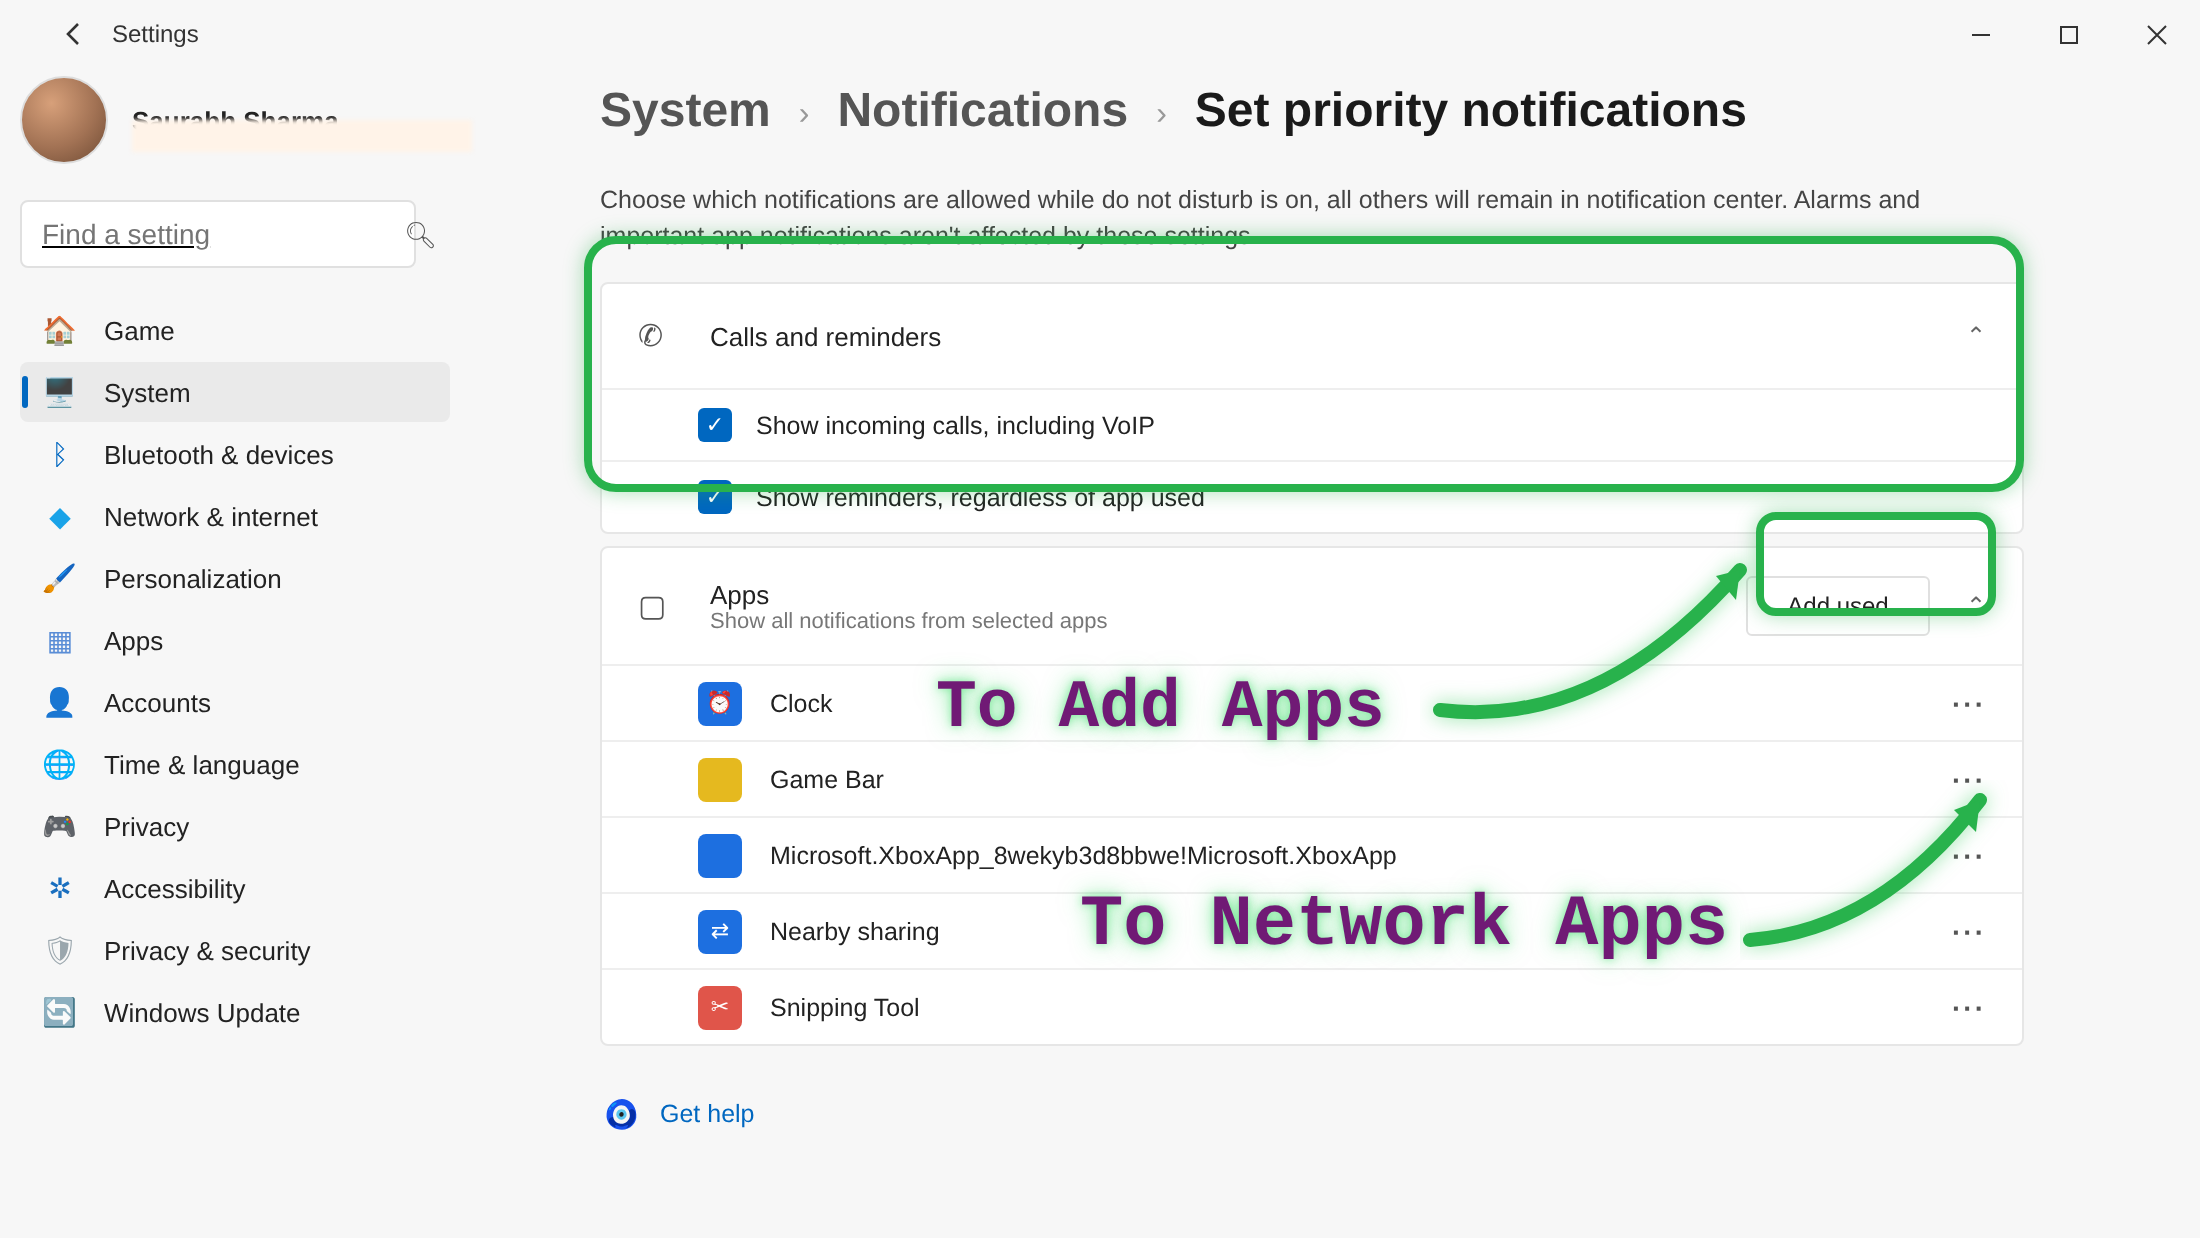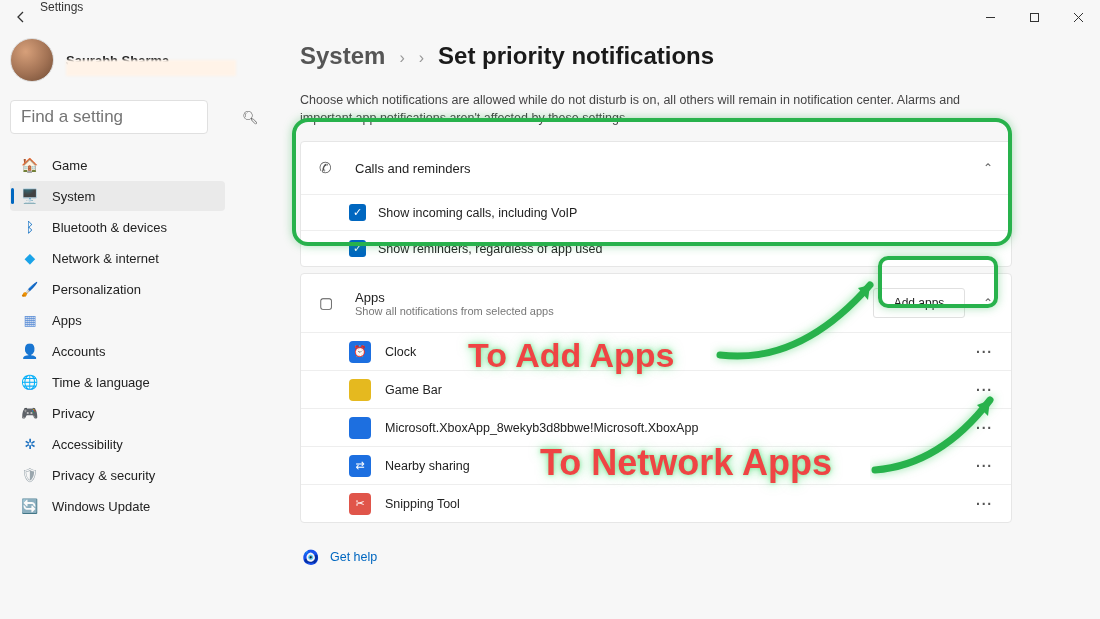--- a/index.html
+++ b/index.html
@@ -1,31 +1,31 @@
 <!DOCTYPE html>
 <html><head>
 <meta charset="utf-8">
 <style>
   * { box-sizing: border-box; margin: 0; padding: 0; font-family: "Segoe UI", sans-serif; }
   body { width: 1100px; height: 619px; background: #f7f7f7; position: relative; overflow: hidden; font-size: 13px; color: #222; }
 
-  .titlebar { display:flex; height:34px; padding:0 4px; }
+  .titlebar { display:flex; align-items:center; height:34px; padding:0 20px; }
   .titlebar .back { width:34px; height:34px; display:flex; align-items:center; justify-content:center; border-radius:4px; }
   .titlebar .app-title { margin-left: 2px; font-size:12px; color:#333; }
   .win-controls { position:absolute; right:0; top:0; display:flex; }
   .win-btn { width:44px; height:34px; display:flex; align-items:center; justify-content:center; font-size:12px; color:#333; }
 
   .sidebar { position:absolute; left:10px; top:38px; width:215px; }
   .user { display:flex; align-items:center; margin-bottom:18px; height:44px; }
   .avatar { width:44px; height:44px; border-radius:50%; background: radial-gradient(circle at 35% 30%, #d7a07a 0%, #a27254 55%, #6e4a33 100%); border:1px solid #ddd; }
   .user-name { margin-left:12px; font-weight:600; font-size:13px; }
   .user-sub { position:absolute; left:56px; top:22px; width:170px; height:16px; background:#fff3e8; filter:blur(1px); }
 
   .search { position:relative; width:198px; height:34px; background:#fff; border:1px solid #e0e0e0; border-radius:4px; display:flex; align-items:center; padding:0 10px; }
-  .search input { border:none; outline:none; flex:1; font-size:17px; background:transparent; }
+  .search input { border:none; outline:none; flex:1; font-size:14px; background:transparent;text-decoration:underline; }
   .search .sicon { color:#555; font-size:13px; }
 
   .nav { margin-top:16px; }
   .nav-item { display:flex; align-items:center; height:30px; padding:0 10px; margin:1px 0; border-radius:4px; position:relative; }
   .nav-item .nicon { width:20px; height:20px; display:flex; align-items:center; justify-content:center; margin-right:12px; font-size:14px; }
   .nav-item.active { background:#eaeaea; }
   .nav-item.active::before { content:""; position:absolute; left:1px; top:7px; width:3px; height:16px; background:#0067c0; border-radius:2px; }
   .nav-label { font-size:13px; }
 
   .main { position:absolute; left:300px; top:38px; width:760px; }
@@ -58,21 +58,21 @@
 
   .help { display:flex; align-items:center; margin-top:26px; margin-left:2px; }
   .help .hicon { width:18px; margin-right:10px; font-size:14px; }
   .help .hlink { color:#0067c0; font-size:12.5px; }
 
   
   .anno { position:absolute; pointer-events:none; }
   .hl-box { border:4px solid #28b24c; border-radius:16px; box-shadow: 0 0 10px rgba(40,178,76,0.4); }
   .hl1 { left:292px; top:118px; width:720px; height:128px; }
   .hl2 { left:878px; top:256px; width:120px; height:52px; border-radius:10px; }
-  .anno-text { font-size:34px; font-weight:700; color:#ef4444; text-shadow: 0 0 12px rgba(40,220,90,0.55), 0 0 4px rgba(40,220,90,0.5); white-space:nowrap; }
+  .anno-text { font-size:34px; font-weight:700; color:#701a75; text-shadow: 0 0 12px rgba(40,220,90,0.55), 0 0 4px rgba(40,220,90,0.5); white-space:nowrap;font-family:Liberation Mono, monospace; }
   .txt1 { left:468px; top:336px; }
   .txt2 { left:540px; top:442px; font-size:36px; }
   .arrow svg path { stroke:#28b24c; stroke-width:7; fill:none; stroke-linecap:round; filter: drop-shadow(0 0 5px rgba(40,200,80,0.5)); }
   .arrow svg polygon { fill:#28b24c; }
 </style>
 </head>
 <body>
 
 <div class="titlebar">
   <div class="back">
@@ -159,20 +159,21 @@
         <span class="nicon" style="color:#1a8cd8">🔄</span>
         <span class="nav-label">Windows Update</span>
       </div>
     </div>
 </div>
 
 <div class="main">
   <div class="breadcrumb">
     <span class="link">System</span>
     <span class="sep">›</span>
+    <span class="link">Notifications</span>
     <span class="sep">›</span>
     <span class="current">Set priority notifications</span>
   </div>
 
   <div class="desc">Choose which notifications are allowed while do not disturb is on, all others will remain in notification center. Alarms and important app notifications aren't affected by these settings.</div>
 
   <div class="card">
     <div class="card-head">
       <span class="cicon">✆</span>
       <span class="ctitle">Calls and reminders</span>
@@ -188,21 +189,21 @@
     </div>
   </div>
 
   <div class="card apps-card">
     <div class="card-head">
       <span class="cicon">▢</span>
       <div class="apps-title-wrap">
         <span class="ctitle">Apps</span>
         <span class="card-sub">Show all notifications from selected apps</span>
       </div>
-      <div class="add-btn">Add apps</div>
+      <div class="add-btn">Add used</div>
       <span class="chev">⌃</span>
     </div>
     <div id="apps-list">
         <div class="app-row">
           <div class="app-icon" style="background:#1d6fe0;display:flex;align-items:center;justify-content:center;color:#fff;font-size:11px;">⏰</div>
           <span class="app-name">Clock</span>
           <span class="more">···</span>
         </div>
         <div class="app-row">
           <div class="app-icon" style="background:#e5b91f;display:flex;align-items:center;justify-content:center;color:#fff;font-size:11px;"></div>

